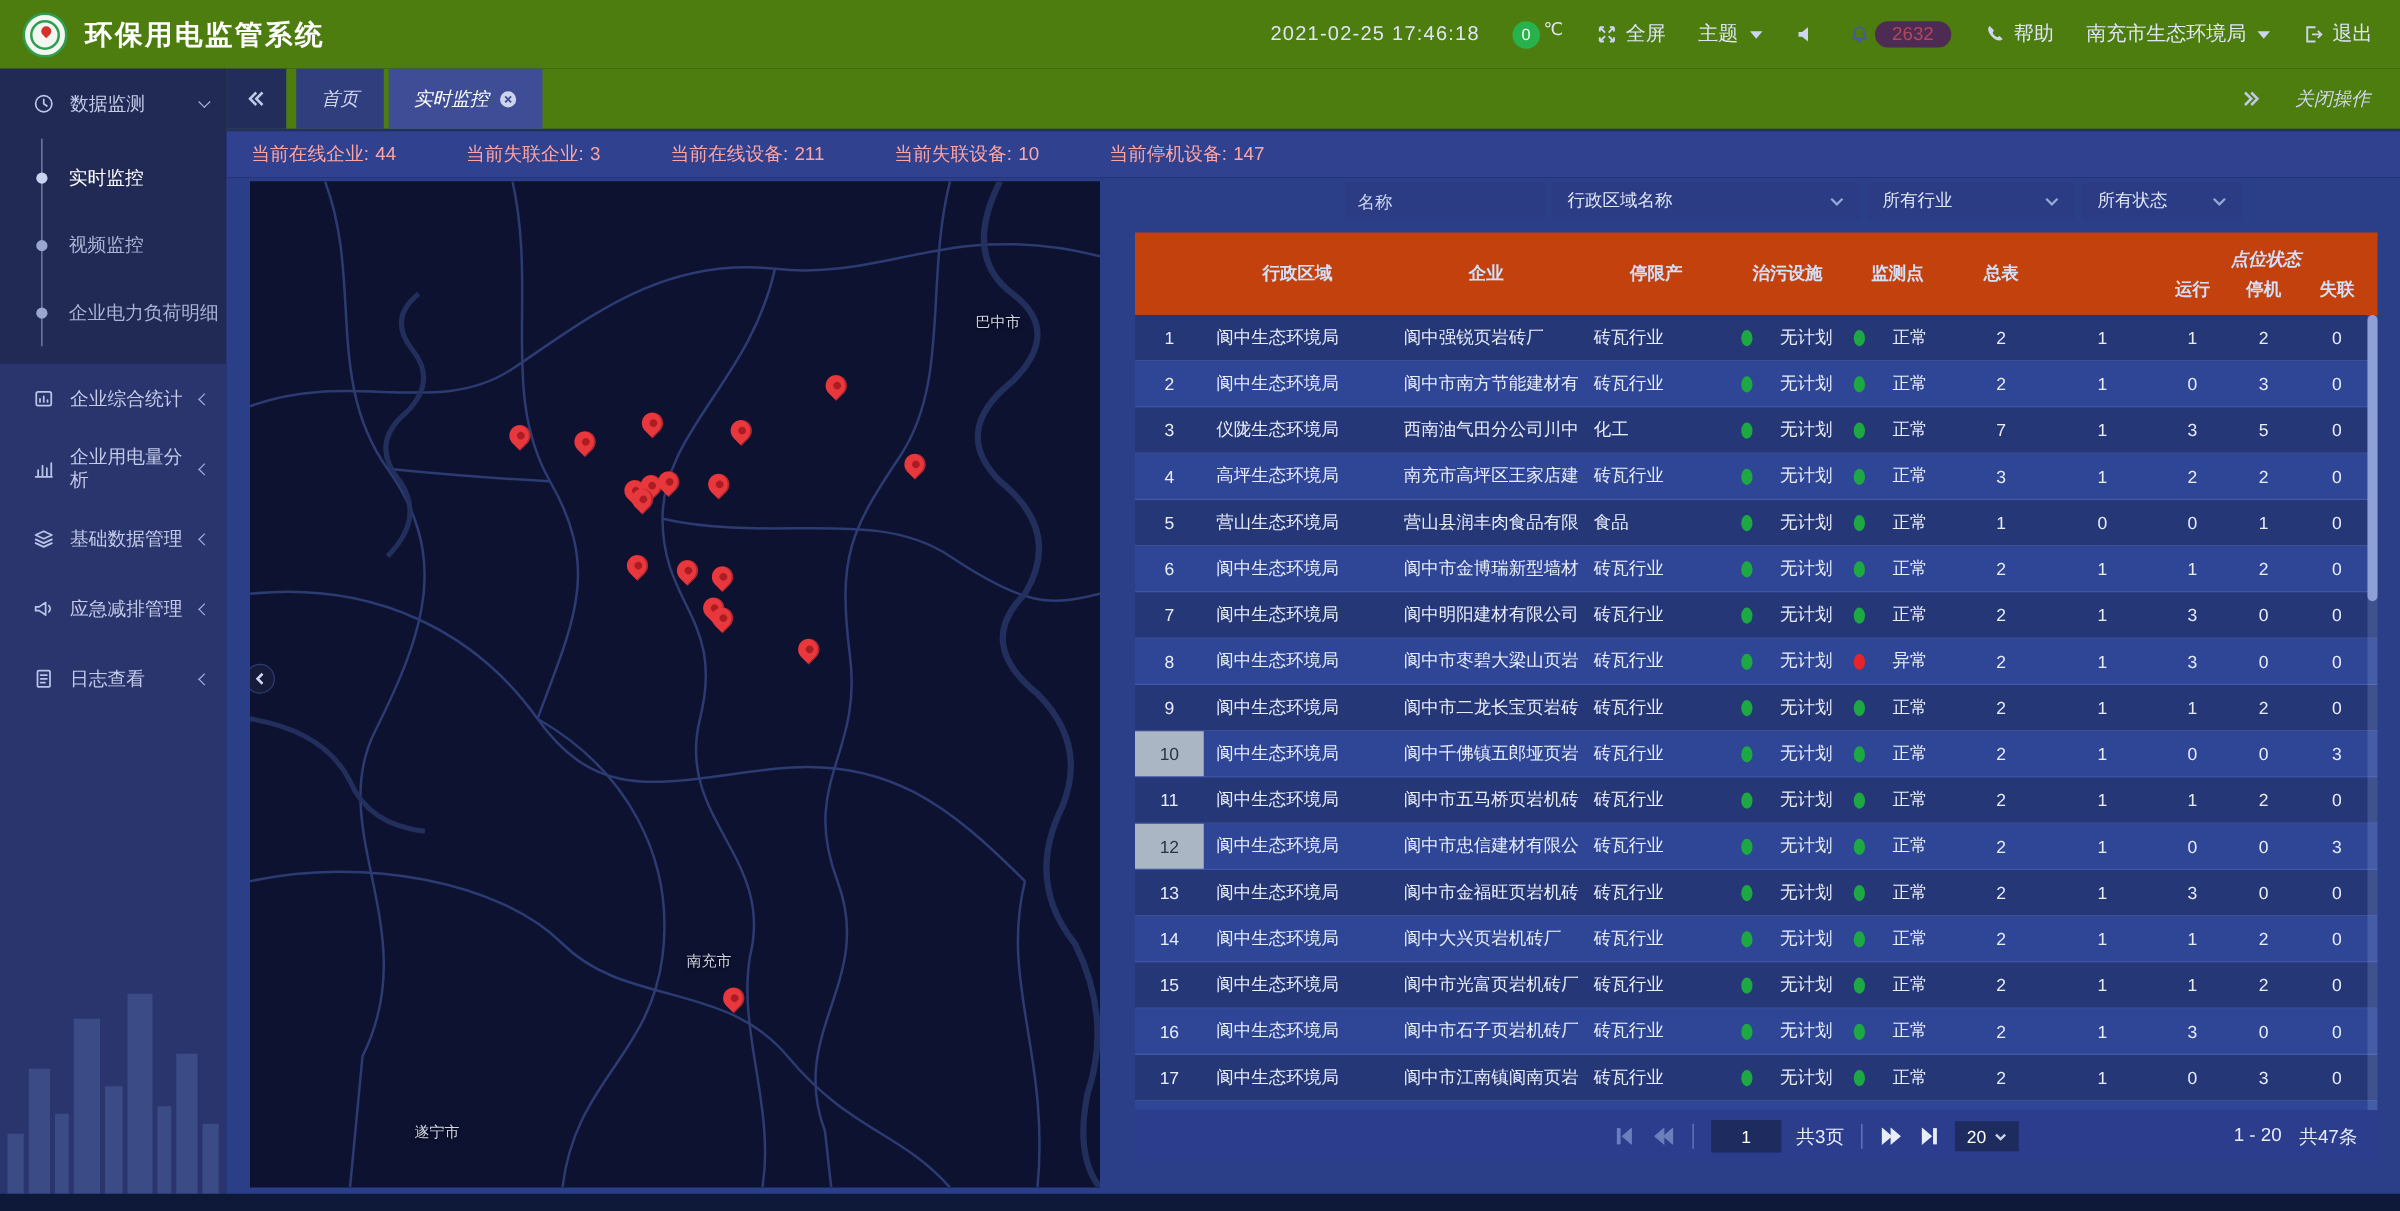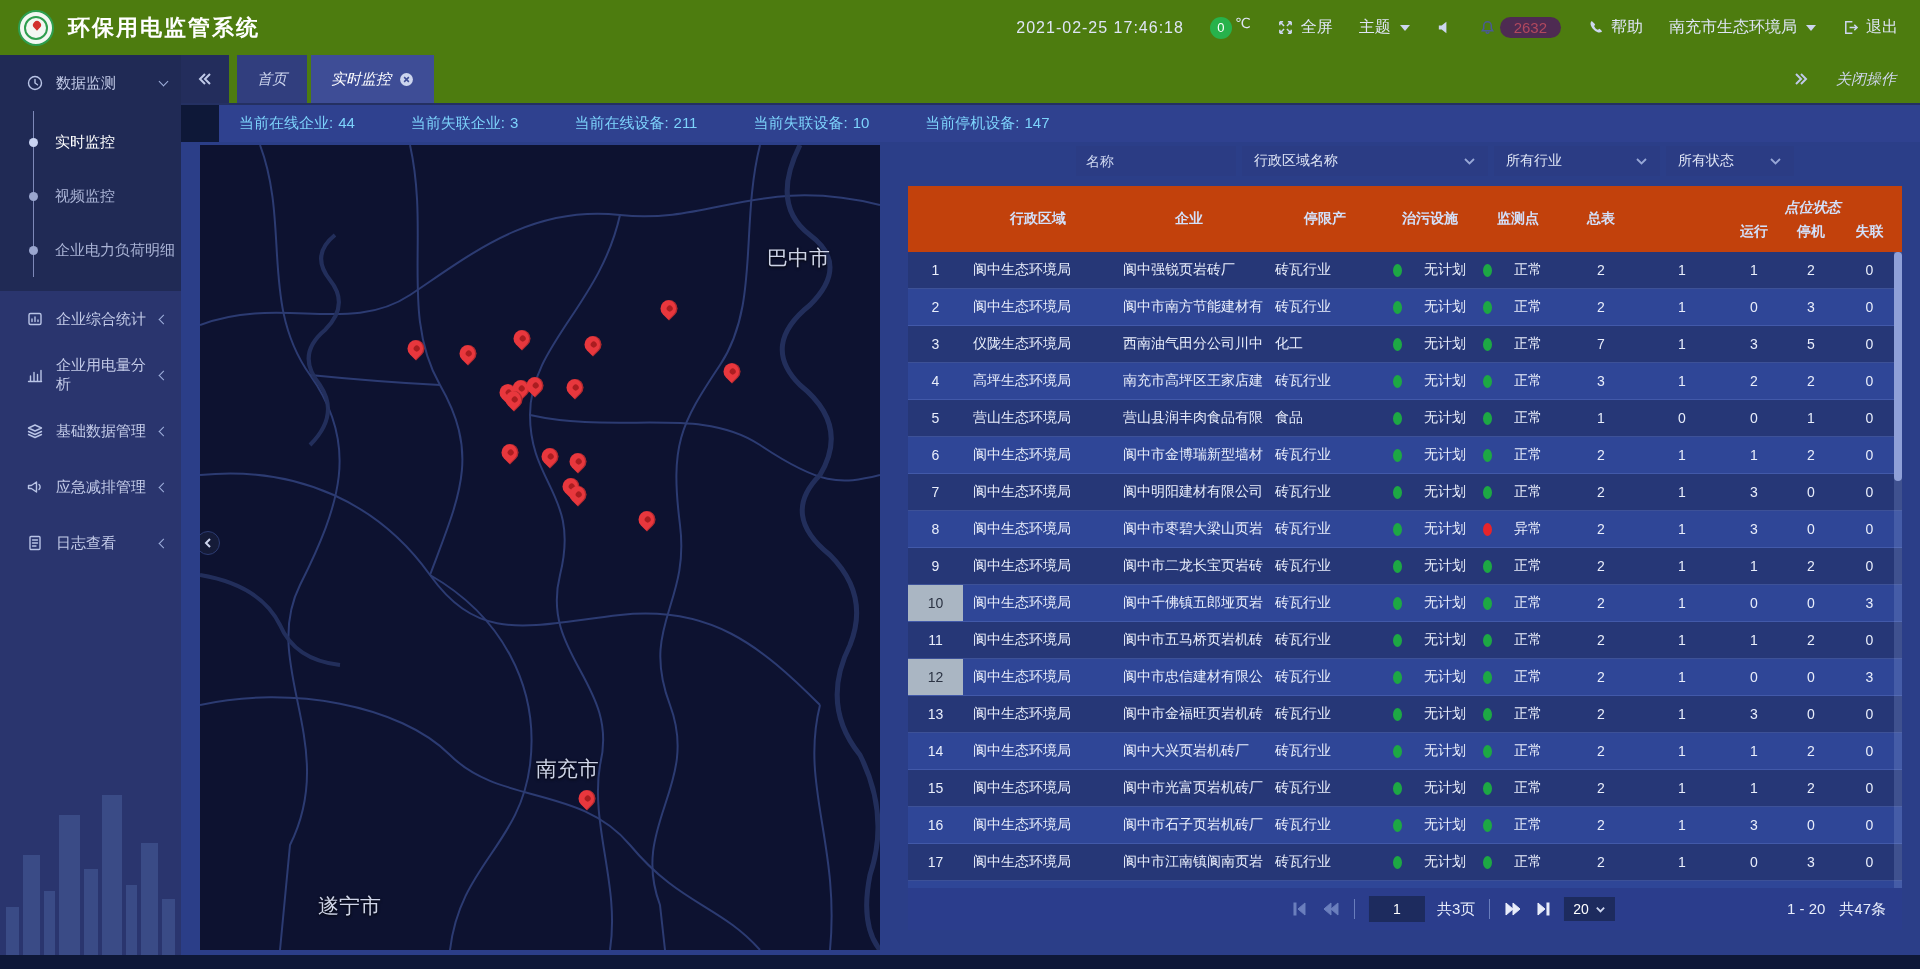--- a/index.html
+++ b/index.html
@@ -58,33 +58,33 @@
   .tab-scroll-btn { width:48px; background:#232d5c; display:flex; align-items:center; justify-content:center; cursor:pointer; }
   .tabbar svg.chev { width:18px; height:18px; fill:none; stroke:#bfc9e8; stroke-width:2; }
   .tabs { display:flex; align-items:stretch; margin-left:8px; gap:4px; flex:1; }
   .tab { display:flex; align-items:center; gap:8px; padding:0 20px; background:#313e7e; color:#cdd5ee; font-size:15px; cursor:pointer; }
   .tab.active { background:#3e4d96; color:#ffffff; }
   .tab-close { width:15px; height:15px; display:flex; }
   .tabbar-right { display:flex; align-items:center; gap:26px; padding-right:24px; }
   .close-ops { color:#cfd6ee; font-size:15px; cursor:pointer; white-space:nowrap; }
 
   
-  .statsbar { height:37px; background:#2f418f; display:flex; align-items:center; gap:56px; padding-left:20px; font-size:15px; color:#7dd3fc; flex:0 0 auto;margin-left:38px; }
+  .statsbar { height:37px; background:#2f418f; display:flex; align-items:center; gap:56px; padding-left:20px; font-size:15px; color:#fca5a5; flex:0 0 auto; }
   .stat { white-space:nowrap; }
   .stat .v { margin-left:5px; }
 
   
   .content { flex:1; background:#2b3e88; display:flex; padding:3px 18px 0 19px; gap:28px; min-height:0; position:relative; }
 
   
   .map-panel { width:680px; height:805px; background:#0d1230; position:relative; flex:0 0 auto; overflow:hidden; }
   .map-panel > svg { position:absolute; inset:0; width:100%; height:100%; }
   .pin { position:absolute; width:17px; height:17px; background:#e8373d; border-radius:50% 50% 50% 0; transform:translate(-50%,-100%) rotate(-45deg); box-shadow:inset -1px -1px 0 rgba(0,0,0,.25); }
   .pin::after { content:""; position:absolute; left:5.5px; top:5.5px; width:6px; height:6px; border-radius:50%; background:rgba(120,10,10,.55); }
-  .city-label { position:absolute; transform:translate(-50%,-50%); color:#cfd5e8; font-size:21px; text-shadow:0 1px 3px #000; white-space:nowrap; }
+  .city-label { position:absolute; transform:translate(-50%,-50%); color:#cfd5e8; font-size:12px; text-shadow:0 1px 3px #000; white-space:nowrap; }
   .map-collapse { position:absolute; left:-4px; top:48%; width:24px; height:24px; border-radius:50%; background:#151b38; border:1px solid #2c3b72; display:flex; align-items:center; justify-content:center; cursor:pointer; }
   .map-collapse svg { width:12px; height:12px; fill:none; stroke:#cfd6ee; stroke-width:2; }
 
   
   .right-panel { flex:1; display:flex; flex-direction:column; min-width:0; }
   .filter-row { display:flex; gap:6px; margin:1px 0 10px 168px; height:30px; flex:0 0 auto; }
   .f-input { width:160px; background:#2b3c84; border:none; color:#e3e9f8; font-size:14px; padding:0 10px; font-family:inherit; }
   .f-input::placeholder { color:#cdd6ef; opacity:1; }
   .f-select { display:flex; align-items:center; justify-content:space-between; background:#2b3c84; color:#dfe5f5; font-size:14px; padding:0 12px; cursor:pointer; }
   .f-select svg { width:13px; height:13px; fill:none; stroke:#97a7d6; stroke-width:1.8; }

